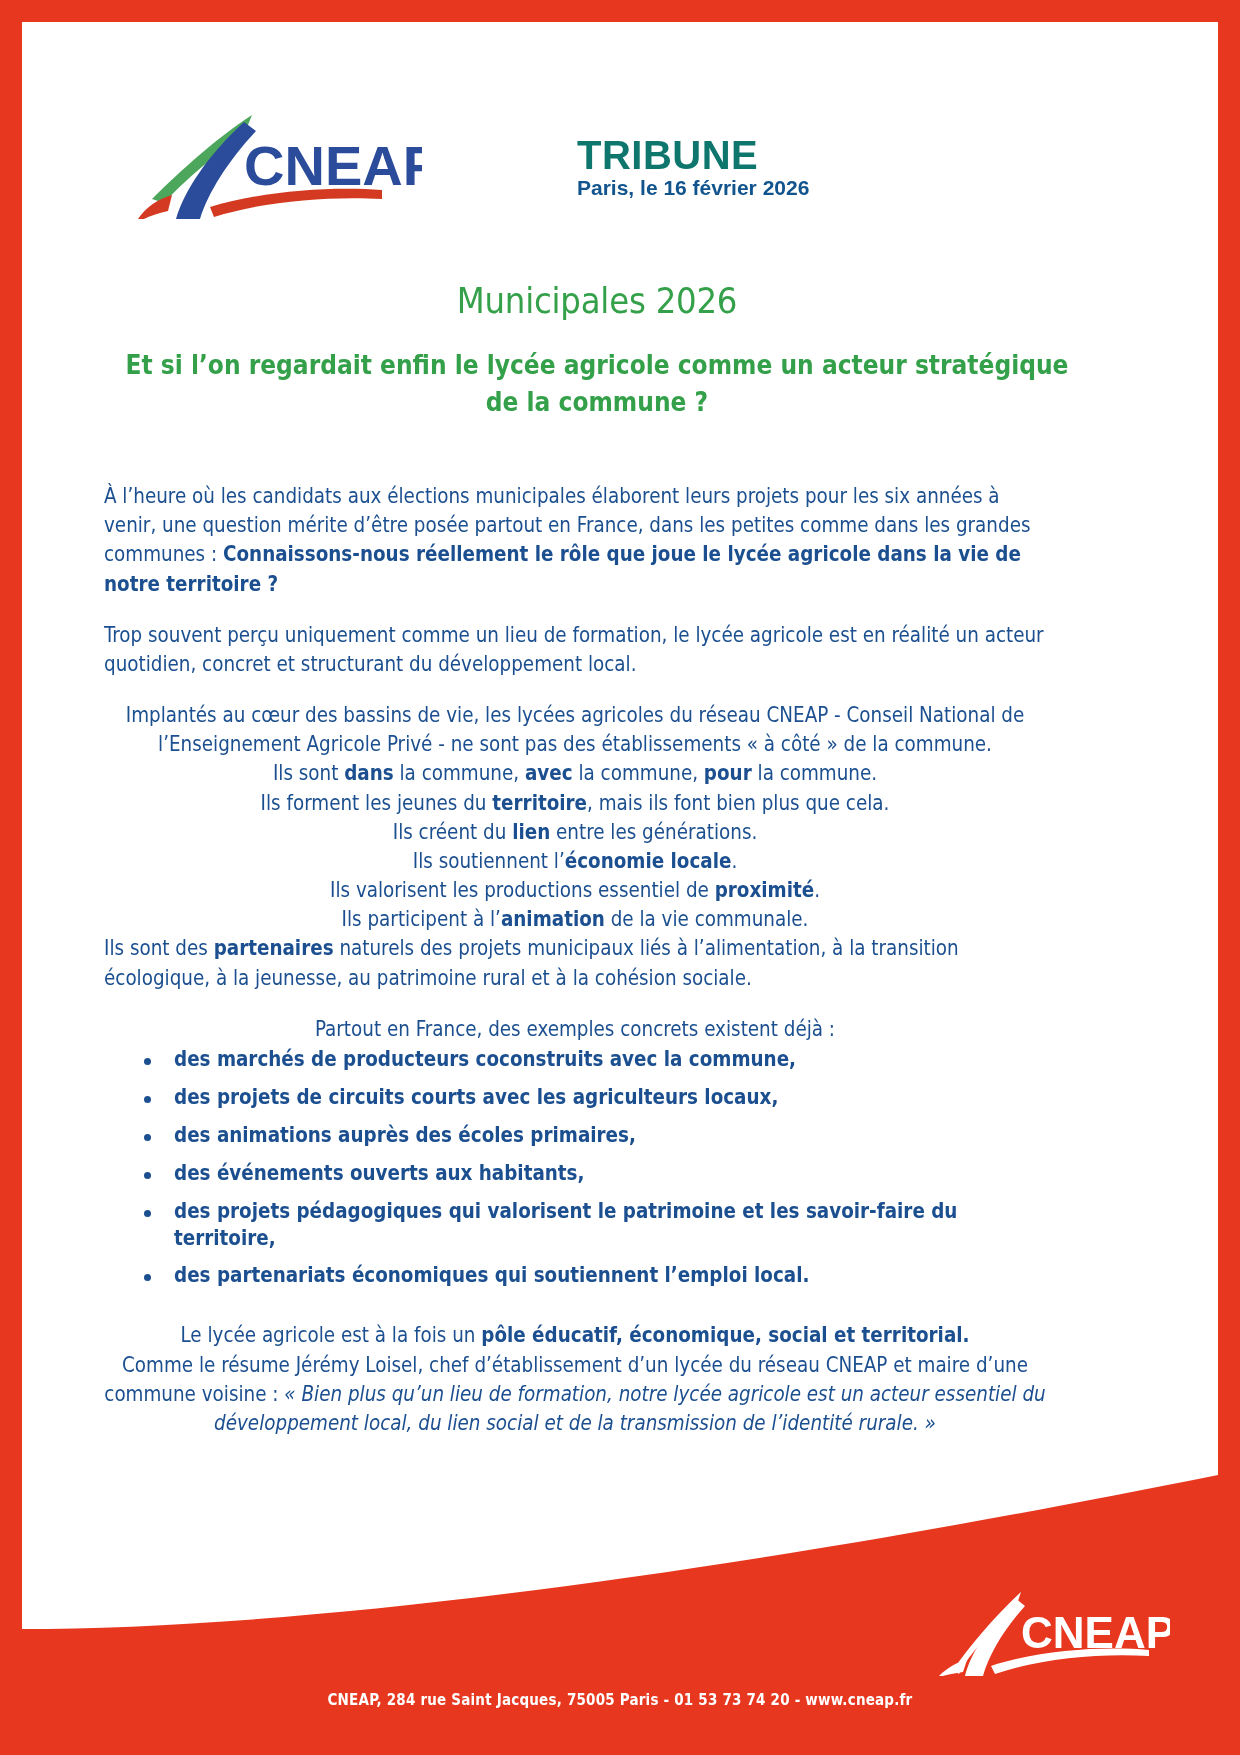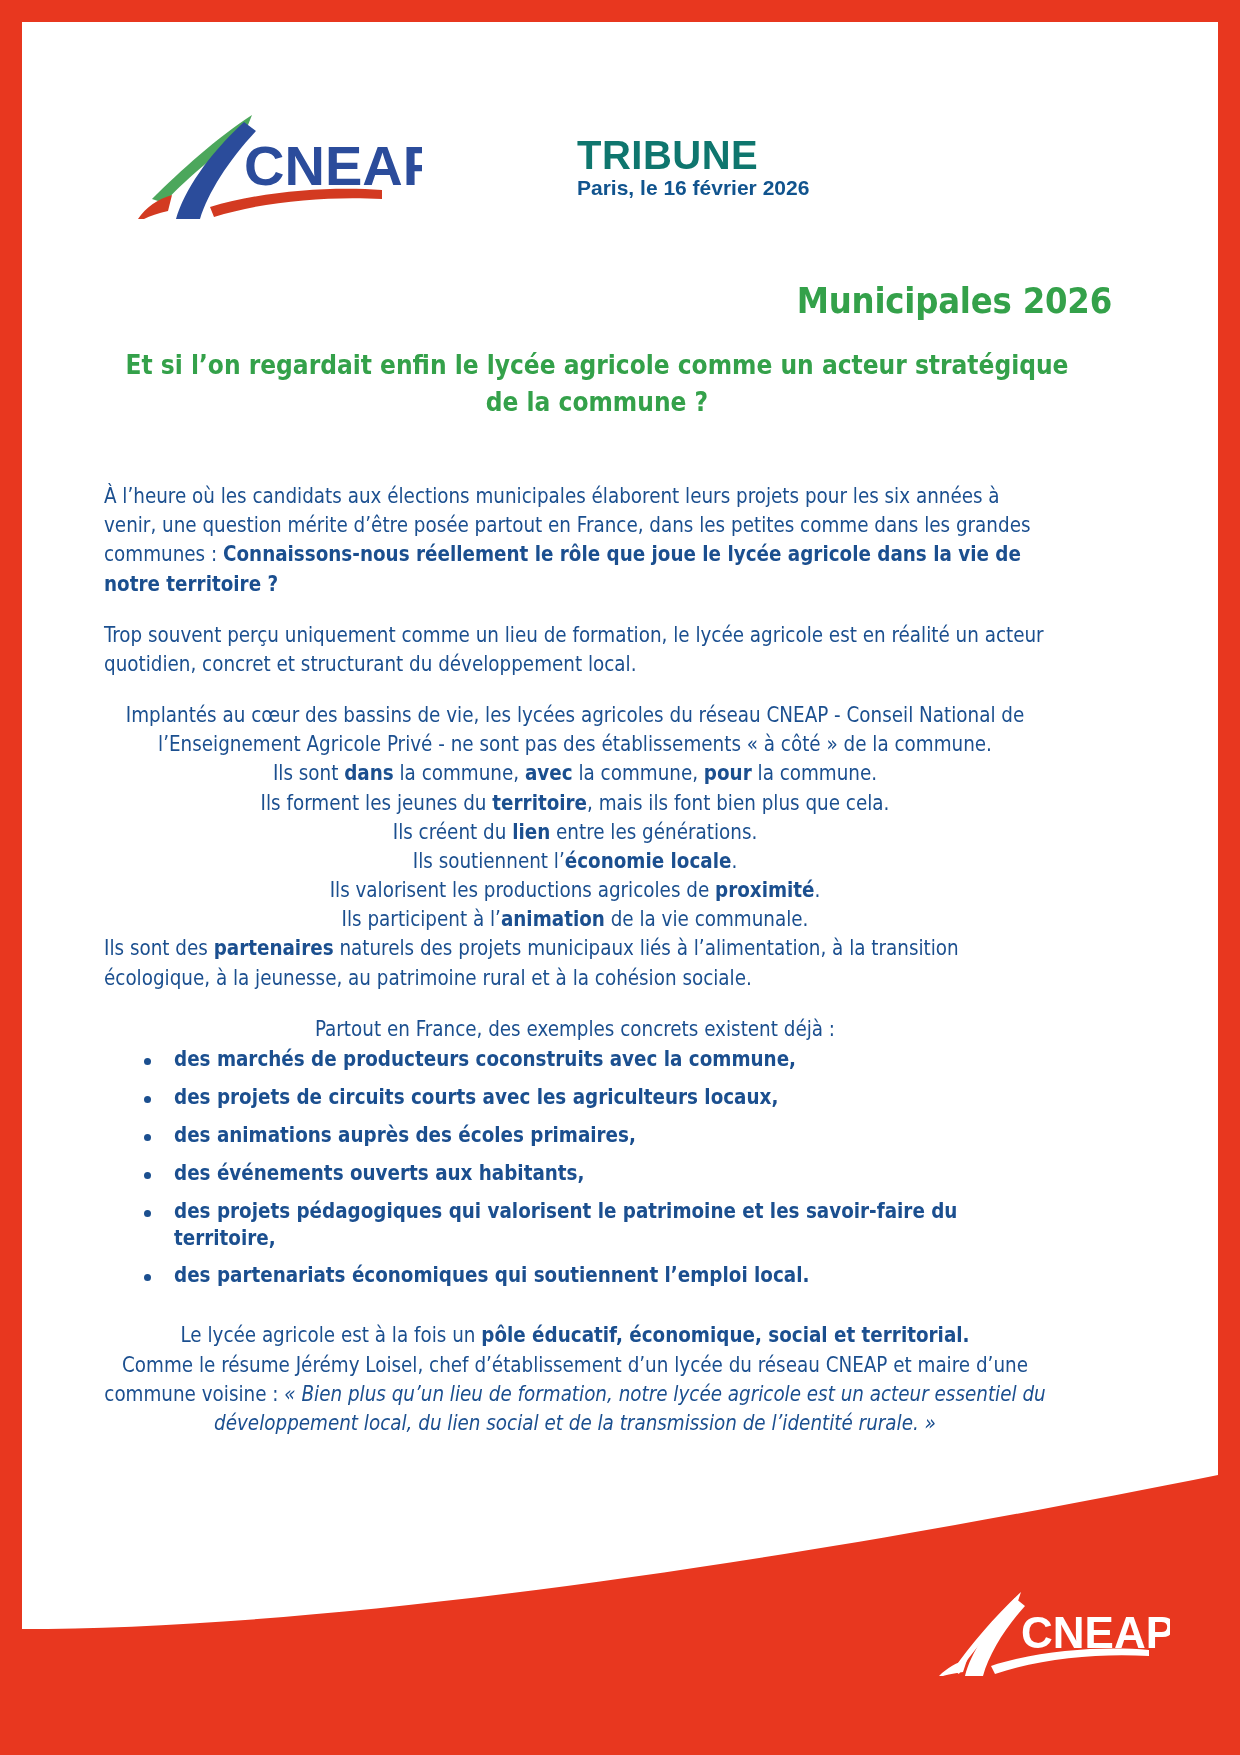--- a/index.html
+++ b/index.html
@@ -41,25 +41,24 @@
   .dateline{
     font-size:21px;font-weight:bold;color:#11548E;
     font-family:"Liberation Sans", sans-serif;
   }
 
   
   .titles{
     position:absolute;left:60px;top:258px;width:1030px;text-align:center;
   }
   .title-main{
-    font-size:36px;font-weight:bold;color:#34A14A;
+    font-size:36px;font-weight:normal;color:#34A14A;
     font-family:"DejaVu Sans Condensed","Liberation Sans", sans-serif;
     font-stretch:condensed;
     letter-spacing:-0.2px;
-    text-align:right;
   }
   .title-sub{
     margin-top:26px;
     font-size:26px;font-weight:bold;color:#34A14A;
     line-height:1.42;
     font-family:"DejaVu Sans Condensed","Liberation Sans", sans-serif;
     font-stretch:condensed;
     padding:0 40px;
   }
 
@@ -157,21 +156,21 @@
       <p class="tight">Implantés au cœur des bassins de vie, les lycées agricoles du réseau CNEAP - Conseil National de l’Enseignement Agricole Privé - ne sont pas des établissements « à côté » de la commune.</p>
 
       <p class="tight"><span>Ils sont </span><b>dans</b><span> la commune, </span><b>avec</b><span> la commune, </span><b>pour</b><span> la commune.</span></p>
 
       <p class="tight"><span>Ils forment les jeunes du </span><b>territoire</b><span>, mais ils font bien plus que cela.</span></p>
 
       <p class="tight"><span>Ils créent du </span><b>lien</b><span> entre les générations.</span></p>
 
       <p class="tight"><span>Ils soutiennent l’</span><b>économie locale</b><span>.</span></p>
 
-      <p class="tight"><span>Ils valorisent les productions agricoles de </span><b>proximité</b><span>.</span></p>
+      <p class="tight"><span>Ils valorisent les productions essentiel de </span><b>proximité</b><span>.</span></p>
 
       <p class="tight"><span>Ils participent à l’</span><b>animation</b><span> de la vie communale.</span></p>
 
       <p><span>Ils sont des </span><b>partenaires</b><span> naturels des projets municipaux liés à l’alimentation, à la transition écologique, à la jeunesse, au patrimoine rural et à la cohésion sociale.</span></p>
 
       <p class="tight">Partout en France, des exemples concrets existent déjà :</p>
 
       <ul class="bullets">
         <li>des marchés de producteurs coconstruits avec la commune,</li>
         <li>des projets de circuits courts avec les agriculteurs locaux,</li>
@@ -195,16 +194,17 @@
       <div class="footer-logo">
         <svg width="235" height="95" viewBox="0 0 235 95" xmlns="http://www.w3.org/2000/svg">
           <path d="M18 84 C 36 58, 62 28, 86 6 L 80 24 C 58 42, 34 68, 24 88 Z" fill="#ffffff"></path>
           <path d="M80 12 C 54 40, 36 66, 30 90 L 48 90 C 54 68, 70 42, 90 20 Z" fill="#ffffff"></path>
           <path d="M4 90 C 12 82, 22 76, 32 74 L 28 86 C 20 87, 12 89, 8 90 Z" fill="#ffffff"></path>
           <path d="M56 80 C 104 64, 168 60, 214 64 L 214 70 C 166 67, 106 72, 60 88 Z" fill="#ffffff"></path>
           <text x="86" y="62" font-family="Liberation Sans, sans-serif" font-size="44" font-weight="bold" fill="#ffffff">CNEAP</text>
         </svg>
       </div>
 
+      <div class="footer-text">CNEAP, 284 rue Saint Jacques, 75005 Paris - 01 53 73 74 20 - www.cneap.fr</div>
     </div>
 
   </div>
 </div>
 
 </body></html>

